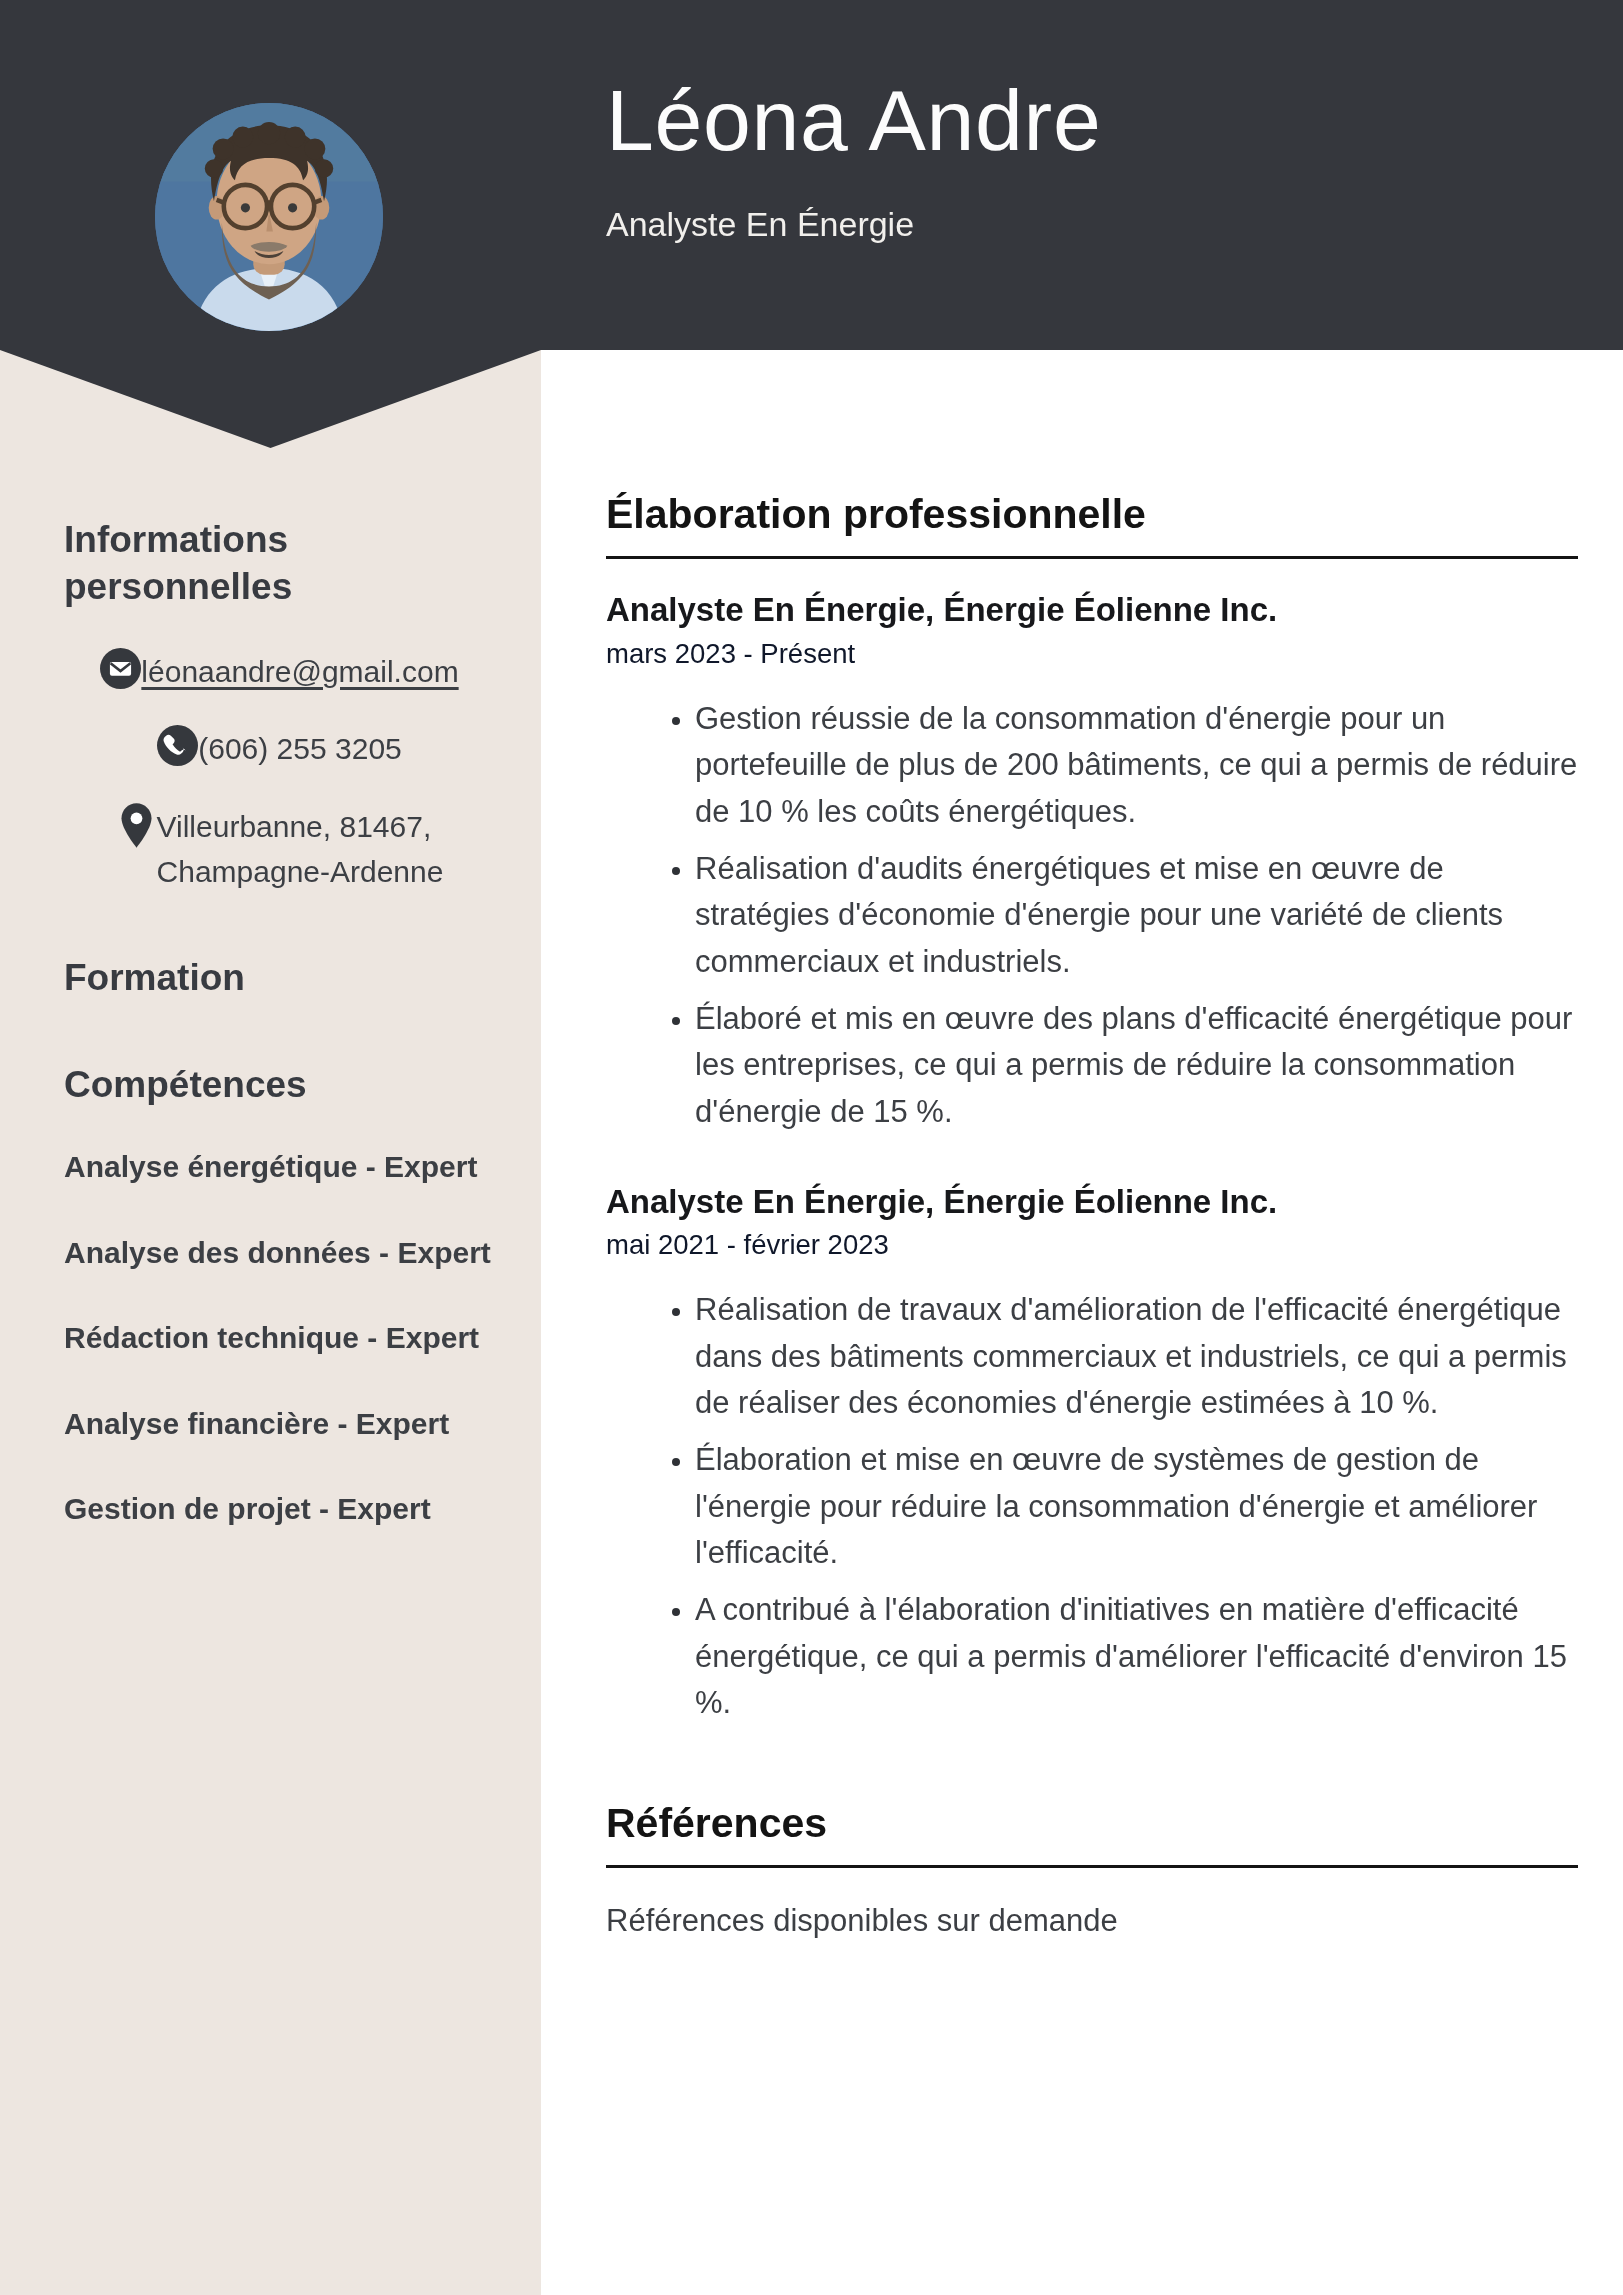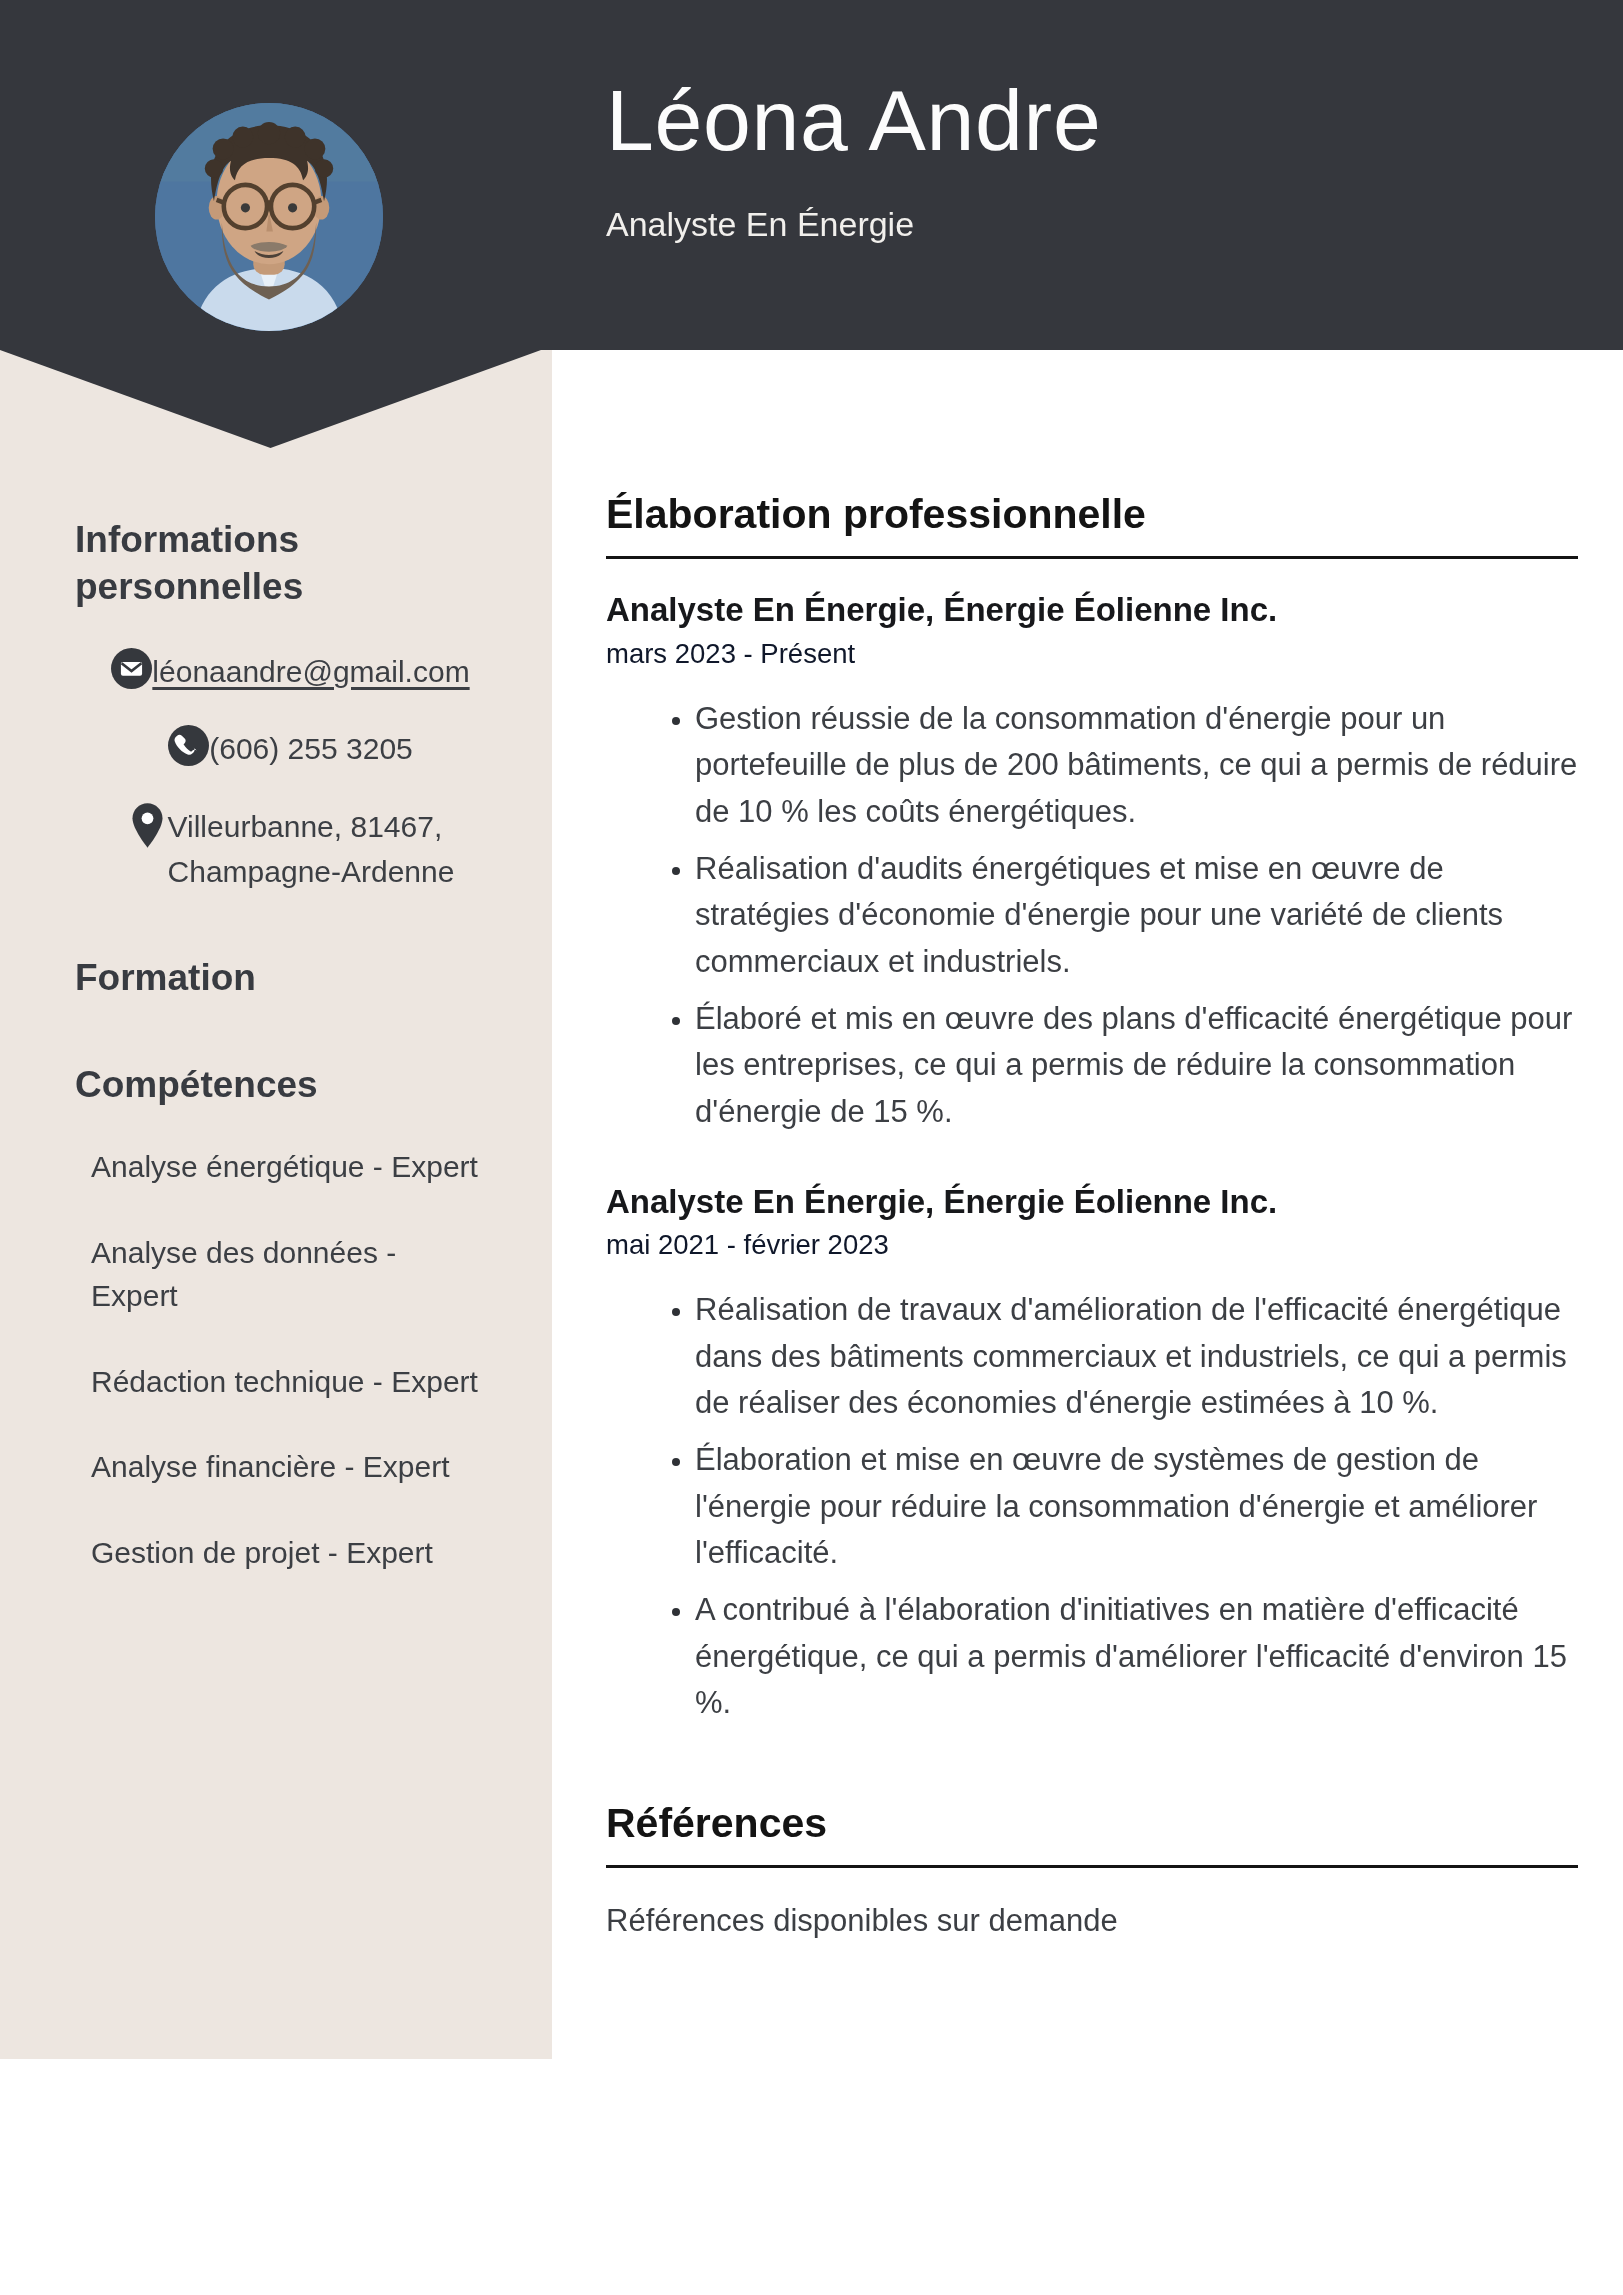--- a/index.html
+++ b/index.html
@@ -5,21 +5,21 @@
   html,body{margin:0;padding:0;}
   body{
     width:1623px;height:2295px;
     font-family:"Liberation Sans", sans-serif;
     background:#ffffff;
     -webkit-font-smoothing:antialiased;
   }
   .page{position:relative;width:1623px;height:2295px;overflow:hidden;background:#ffffff;}
 
   
-  .sidebar{position:absolute;left:0;top:0;width:541px;height:2059px;background:#ede6e0;padding-left:11px;}
+  .sidebar{position:absolute;left:0;top:0;width:541px;height:2295px;background:#ede6e0;}
   .sidebar-inner{padding:516px 46px 0 64px;box-sizing:border-box;}
   .sb-heading{
     font-size:37px;font-weight:700;color:#383b41;line-height:1.28;
     margin:0 0 37px 0;
   }
   .sb-section{margin-top:60px;}
   .contact-row{display:flex;align-items:flex-start;margin-bottom:31px;justify-content:center;}
   .cicon{width:41px;height:41px;flex:none;display:block;}
   .cicon svg{display:block;}
   .contact-text{font-size:30px;color:#3c3f44;line-height:1.5;padding-top:1.3px;word-break:break-word;}
@@ -27,21 +27,21 @@
   .loc-line{display:block;}
 
   .edu{display:flex;gap:19.6px;margin-top:42px;}
   .timeline{width:15.7px;position:relative;flex:none;}
   .timeline-dot{position:absolute;left:0.7px;top:9.2px;width:14.4px;height:14.4px;border-radius:50%;background:#35383d;}
   .timeline-line{position:absolute;left:6.5px;top:37px;bottom:6.5px;width:3.3px;background:#35383d;}
   .edu-degree{font-size:30px;font-weight:700;color:#35383d;line-height:1.42;}
   .edu-school{font-size:30px;color:#3c3f44;margin-top:10.5px;line-height:1.4;}
   .edu-dates{font-size:30px;color:#3c3f44;margin-top:10.5px;line-height:1.4;}
 
-  .skills{list-style:none;margin:16px;padding:0;}
+  .skills{list-style:none;margin:0;padding:0;font-weight:bold;}
   .skills li{font-size:30px;color:#3c3f44;line-height:1.45;margin-bottom:42px;}
 
   
   .topbar{position:absolute;top:0;left:0;width:1623px;height:350px;background:#35373d;}
   .chevron{position:absolute;top:350px;left:0;width:541px;height:98px;background:#35373d;
     clip-path:polygon(0 0,100% 0,50% 100%);}
   .avatar{position:absolute;left:155px;top:103px;width:228px;height:228px;border-radius:50%;
     overflow:hidden;background:#4e76a0;}
   .avatar svg{display:block;}
   .id-block{position:absolute;left:606px;top:73px;color:#ffffff;}

